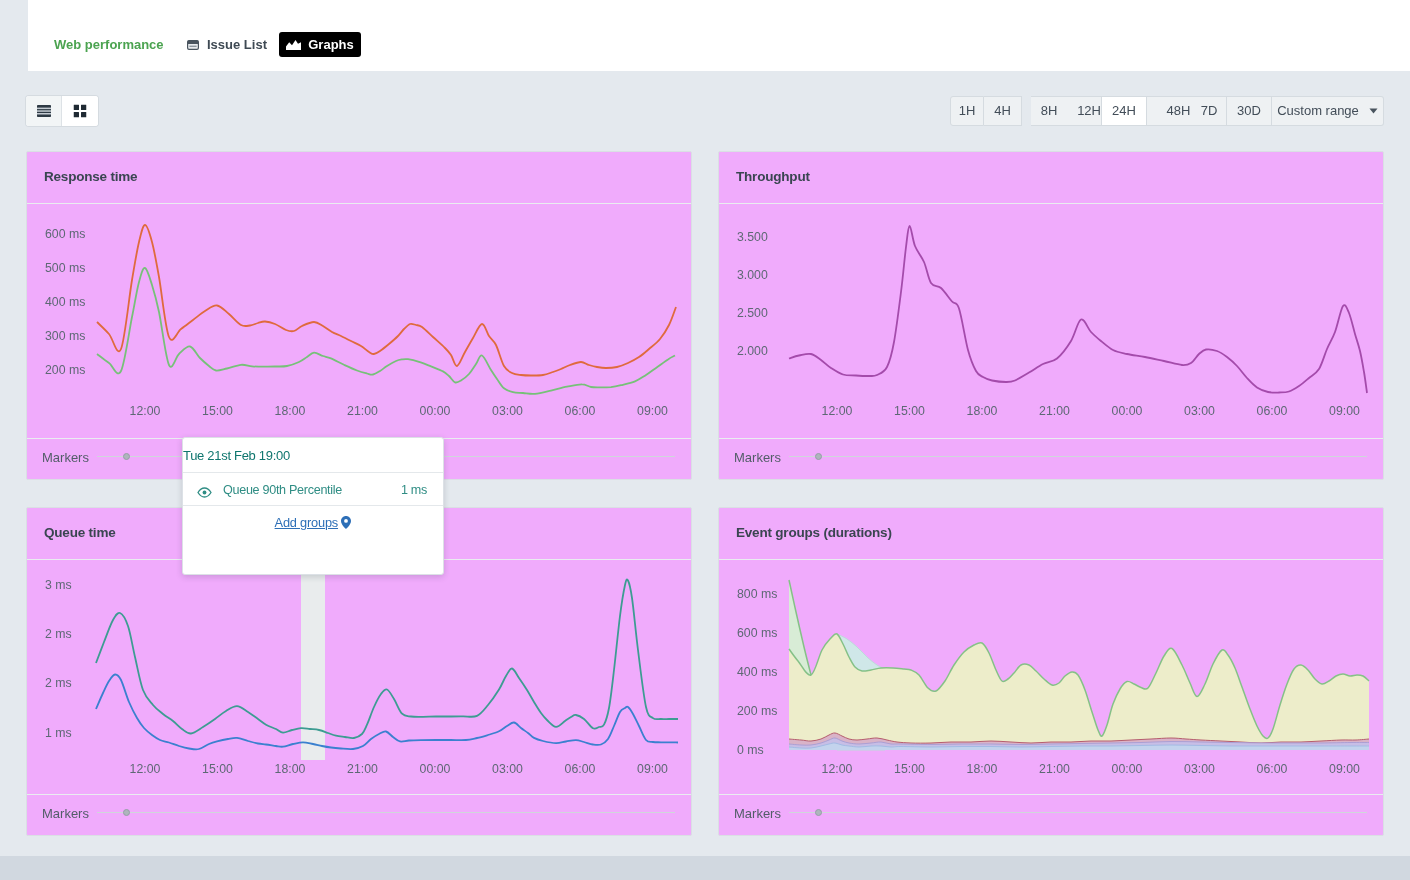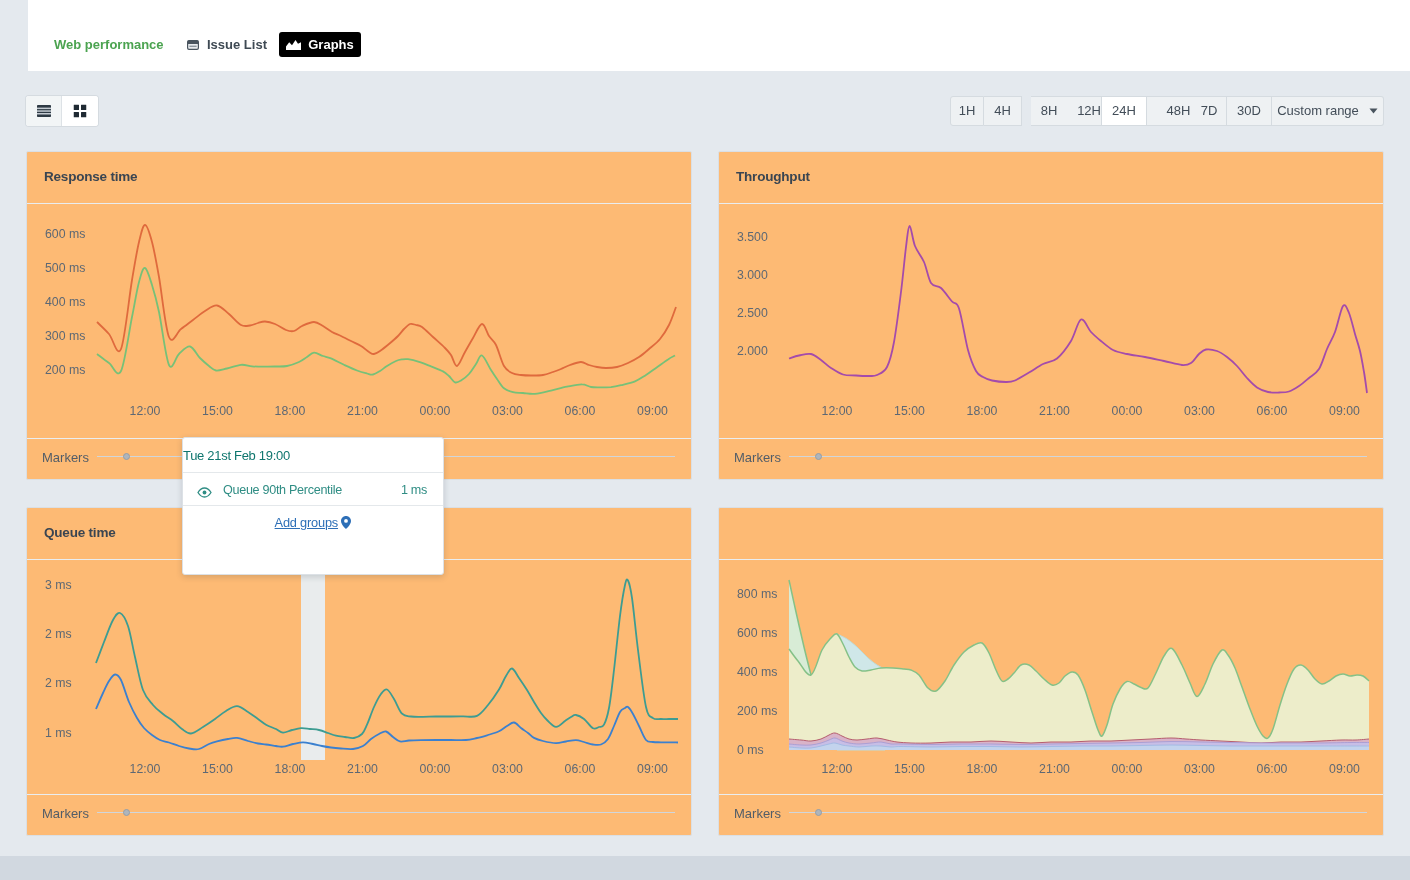--- a/index.html
+++ b/index.html
@@ -8,21 +8,21 @@
 .brand { position:absolute; left:26px; top:37px; font-size:13px; font-weight:700; color:#4ba350; }
 .navitem { position:absolute; top:37px; font-size:13px; font-weight:700; color:#3e4953; }
 .btn-graphs { position:absolute; left:251px; top:32px; width:82px; height:25px; background:#000000; border-radius:3px; color:#fff; font-size:13px; font-weight:700; text-align:center; line-height:26px; }
 .toggle { position:absolute; left:26px; top:96px; width:72px; height:30px; background:#fff; border-radius:3px; box-shadow:0 0 0 1px rgba(200,208,214,0.55); }
 .toggle .t1 { position:absolute; left:0; top:0; width:36px; height:30px; background:#f2f5f6; border-right:1px solid #dde2e6; border-radius:3px 0 0 3px; }
 .toggle .t2 { position:absolute; right:0; top:0; width:36px; height:30px; background:#fff; border-radius:0 3px 3px 0; }
 .toggle svg { position:absolute; left:50%; top:50%; transform:translate(-50%,-50%); }
 .tr-group { position:absolute; left:950px; top:96px; height:30px; }
 .trb { position:absolute; top:0; height:30px; background:#eef1f3; border:1px solid #d5dbe0; color:#424d58; font-size:13px; text-align:center; line-height:28px; }
 .trb.active { background:#fff; }
-.panel { position:absolute; width:666px; height:329px; background:#fdba74; border:1px solid #dadfe4; border-radius:2px; }
+.panel { position:absolute; width:666px; height:329px; background:#f0abfc; border:1px solid #dadfe4; border-radius:2px; }
 .ptitle { position:absolute; left:17px; top:0; height:50px; line-height:49px; font-size:13.5px; font-weight:700; letter-spacing:-0.2px; color:#3a4551; }
 .pchart { position:absolute; left:0; top:51px; width:664px; height:235px; border-top:1px solid #e9edf0; }
 .markers { position:absolute; left:0; top:286px; width:664px; height:42px; border-top:1px solid #e9edf0; }
 .mlabel { position:absolute; left:15px; top:11px; font-size:13px; color:#525d68; }
 .mline { position:absolute; left:70px; right:16px; top:17px; height:1px; background:#d0d6db; }
 .mdot { position:absolute; left:96px; top:13.5px; width:7px; height:7px; border-radius:50%; background:#aeb5bc; border:1px solid #959ea7; }
 .footer { position:absolute; left:0; top:856px; width:1410px; height:24px; background:#d1d8e0; }
 .tooltip { position:absolute; left:182px; top:437px; width:262px; height:138px; background:#fff; border:1px solid #dce1e6; border-radius:3px; box-shadow:0 2px 6px rgba(40,50,60,0.18); z-index:20; }
 .tt-title { height:35px; line-height:36px; text-align:left; font-size:13px; letter-spacing:-0.3px; color:#0f766e; border-bottom:1px solid #e4e8eb; }
 .tt-row { position:relative; height:33px; border-bottom:1px solid #e4e8eb; }
@@ -148,20 +148,21 @@
         <path d="M69.0,103.0 C70.3,99.5 74.2,89.2 77.0,82.0 C79.8,74.8 83.3,64.8 86.0,60.0 C88.7,55.2 90.5,52.0 93.0,53.0 C95.5,54.0 98.5,58.7 101.0,66.0 C103.5,73.3 105.5,86.3 108.0,97.0 C110.5,107.7 113.0,122.0 116.0,130.0 C119.0,138.0 122.7,141.0 126.0,145.0 C129.3,149.0 132.7,151.3 136.0,154.0 C139.3,156.7 142.8,158.5 146.0,161.0 C149.2,163.5 152.0,166.9 155.0,169.0 C158.0,171.1 160.5,173.8 164.0,173.5 C167.5,173.2 172.0,169.4 176.0,167.0 C180.0,164.6 184.2,161.7 188.0,159.0 C191.8,156.3 195.3,153.1 199.0,151.0 C202.7,148.9 206.3,146.0 210.0,146.2 C213.7,146.4 217.5,149.9 221.0,152.0 C224.5,154.1 228.0,156.9 231.0,159.0 C234.0,161.1 236.0,163.0 239.0,164.7 C242.0,166.4 246.2,167.7 249.0,169.0 C251.8,170.3 253.3,172.4 256.0,172.6 C258.7,172.8 262.0,170.7 265.0,170.0 C268.0,169.3 271.0,168.4 274.0,168.2 C277.0,168.0 280.0,168.7 283.0,169.0 C286.0,169.3 289.0,169.3 292.0,170.0 C295.0,170.7 298.2,172.0 301.0,173.0 C303.8,174.0 306.2,175.0 309.0,175.7 C311.8,176.4 315.0,176.6 318.0,177.0 C321.0,177.4 324.2,178.5 327.0,178.0 C329.8,177.5 332.8,176.2 335.0,174.0 C337.2,171.8 338.0,169.2 340.0,164.7 C342.0,160.2 344.7,152.1 347.0,147.0 C349.3,141.9 351.8,136.9 354.0,134.0 C356.2,131.1 357.8,128.7 360.0,129.5 C362.2,130.3 364.5,135.0 367.0,139.0 C369.5,143.0 372.2,150.8 375.0,153.7 C377.8,156.6 380.5,156.0 384.0,156.5 C387.5,157.0 391.8,156.8 396.0,156.8 C400.2,156.8 404.3,156.5 409.0,156.5 C413.7,156.5 419.5,156.5 424.0,156.5 C428.5,156.5 431.7,156.4 436.0,156.3 C440.3,156.2 445.8,157.8 450.0,155.9 C454.2,154.0 457.3,149.4 461.0,145.0 C464.7,140.6 469.0,134.3 472.0,129.5 C475.0,124.7 476.8,119.5 479.0,116.0 C481.2,112.5 482.8,108.2 485.0,108.5 C487.2,108.8 489.5,114.4 492.0,118.0 C494.5,121.6 497.5,126.0 500.0,130.0 C502.5,134.0 504.7,138.2 507.0,142.0 C509.3,145.8 511.8,150.0 514.0,153.0 C516.2,156.0 517.5,157.7 520.0,160.0 C522.5,162.3 526.0,166.7 529.0,166.9 C532.0,167.1 535.5,162.7 538.0,161.0 C540.5,159.3 542.2,158.0 544.0,157.0 C545.8,156.0 546.8,154.7 549.0,155.0 C551.2,155.3 554.2,156.8 557.0,159.0 C559.8,161.2 563.5,166.9 566.0,168.2 C568.5,169.5 570.2,167.6 572.0,167.0 C573.8,166.4 575.3,167.9 577.0,164.7 C578.7,161.5 580.3,157.1 582.0,148.0 C583.7,138.9 585.2,125.3 587.0,110.0 C588.8,94.7 591.2,70.2 593.0,56.0 C594.8,41.8 596.7,30.9 598.0,25.0 C599.3,19.1 599.8,18.3 601.0,20.5 C602.2,22.7 603.3,26.4 605.0,38.0 C606.7,49.6 608.7,71.8 611.0,90.0 C613.3,108.2 616.5,135.7 619.0,147.0 C621.5,158.3 623.5,156.1 626.0,158.1 C628.5,160.1 631.3,158.8 634.0,159.0 C636.7,159.2 639.2,159.0 642.0,159.0 C644.8,159.0 649.5,159.0 651.0,159.0" fill="none" stroke="#3d9c92" stroke-width="1.8"></path>
         <path d="M69.0,149.0 C70.2,146.3 73.8,137.7 76.0,133.0 C78.2,128.3 80.0,124.1 82.0,121.0 C84.0,117.9 86.0,114.7 88.0,114.5 C90.0,114.3 91.7,115.4 94.0,120.0 C96.3,124.6 99.3,135.7 102.0,142.0 C104.7,148.3 107.5,153.7 110.0,158.0 C112.5,162.3 114.5,165.2 117.0,168.0 C119.5,170.8 122.3,173.0 125.0,175.0 C127.7,177.0 130.2,178.8 133.0,180.0 C135.8,181.2 138.8,181.5 142.0,182.5 C145.2,183.5 148.7,185.0 152.0,186.0 C155.3,187.0 158.7,188.0 162.0,188.5 C165.3,189.0 168.7,189.8 172.0,189.0 C175.3,188.2 179.0,185.3 182.0,184.0 C185.0,182.7 186.8,182.2 190.0,181.4 C193.2,180.6 197.7,179.6 201.0,179.0 C204.3,178.4 206.7,177.6 210.0,177.9 C213.3,178.2 217.5,180.1 221.0,181.0 C224.5,181.9 228.0,182.9 231.0,183.5 C234.0,184.1 236.0,184.1 239.0,184.5 C242.0,184.9 246.2,185.6 249.0,186.0 C251.8,186.4 253.2,187.0 256.0,186.7 C258.8,186.4 262.7,184.7 266.0,184.0 C269.3,183.3 272.7,182.3 276.0,182.3 C279.3,182.3 282.8,183.4 286.0,184.0 C289.2,184.6 292.0,185.4 295.0,186.0 C298.0,186.6 300.8,187.1 304.0,187.5 C307.2,187.9 310.3,188.2 314.0,188.5 C317.7,188.8 322.3,189.4 326.0,189.0 C329.7,188.6 333.0,187.7 336.0,186.0 C339.0,184.3 341.3,181.0 344.0,179.0 C346.7,177.0 349.5,175.2 352.0,174.0 C354.5,172.8 356.7,171.0 359.0,171.5 C361.3,172.0 363.7,175.3 366.0,177.0 C368.3,178.7 370.3,180.8 373.0,181.4 C375.7,182.0 378.5,180.7 382.0,180.5 C385.5,180.3 389.5,180.2 394.0,180.1 C398.5,180.0 404.0,180.0 409.0,180.0 C414.0,180.0 419.0,180.0 424.0,180.0 C429.0,180.0 434.7,180.3 439.0,180.0 C443.3,179.7 446.3,178.8 450.0,178.0 C453.7,177.2 457.3,176.1 461.0,175.0 C464.7,173.9 468.8,172.8 472.0,171.3 C475.2,169.8 477.5,167.5 480.0,166.0 C482.5,164.5 484.7,162.2 487.0,162.5 C489.3,162.8 491.7,166.2 494.0,168.0 C496.3,169.8 498.8,171.3 501.0,173.0 C503.2,174.7 504.5,176.6 507.0,177.9 C509.5,179.2 512.3,180.1 516.0,181.0 C519.7,181.9 525.2,183.1 529.0,183.2 C532.8,183.3 535.7,182.0 539.0,181.5 C542.3,181.0 546.0,180.0 549.0,180.1 C552.0,180.2 554.2,181.3 557.0,182.0 C559.8,182.7 563.2,184.1 566.0,184.5 C568.8,184.9 571.5,185.4 574.0,184.5 C576.5,183.6 578.8,182.1 581.0,179.0 C583.2,175.9 585.0,170.5 587.0,166.0 C589.0,161.5 591.2,155.0 593.0,152.0 C594.8,149.0 596.7,148.8 598.0,148.0 C599.3,147.2 599.7,146.0 601.0,147.0 C602.3,148.0 604.2,150.8 606.0,154.0 C607.8,157.2 609.8,161.7 612.0,166.0 C614.2,170.3 616.7,177.3 619.0,180.0 C621.3,182.7 623.5,181.6 626.0,182.0 C628.5,182.4 631.0,182.2 634.0,182.3 C637.0,182.3 641.2,182.3 644.0,182.3 C646.8,182.3 649.8,182.5 651.0,182.5" fill="none" stroke="#3b80cf" stroke-width="1.8"></path>
       </svg></div>
     <div class="markers">
       <span class="mlabel">Markers</span>
       <div class="mline"></div>
       <div class="mdot"></div>
     </div>
   </div>
 <div class="panel" style="left:718px;top:507px">
+    <div class="ptitle">Event groups (durations)</div>
     <div class="pchart"><svg width="666" height="235" viewBox="0 0 666 235">
         <text x="18" y="38.2" font-size="12.3" fill="#5d6874">800 ms</text>
         <text x="18" y="77.2" font-size="12.3" fill="#5d6874">600 ms</text>
         <text x="18" y="116.2" font-size="12.3" fill="#5d6874">400 ms</text>
         <text x="18" y="155.2" font-size="12.3" fill="#5d6874">200 ms</text>
         <text x="18" y="194.2" font-size="12.3" fill="#5d6874">0 ms</text>
         <text x="118.0" y="212.5" text-anchor="middle" font-size="12.3" fill="#5d6874">12:00</text>
         <text x="190.5" y="212.5" text-anchor="middle" font-size="12.3" fill="#5d6874">15:00</text>
         <text x="263.0" y="212.5" text-anchor="middle" font-size="12.3" fill="#5d6874">18:00</text>
         <text x="335.5" y="212.5" text-anchor="middle" font-size="12.3" fill="#5d6874">21:00</text>

